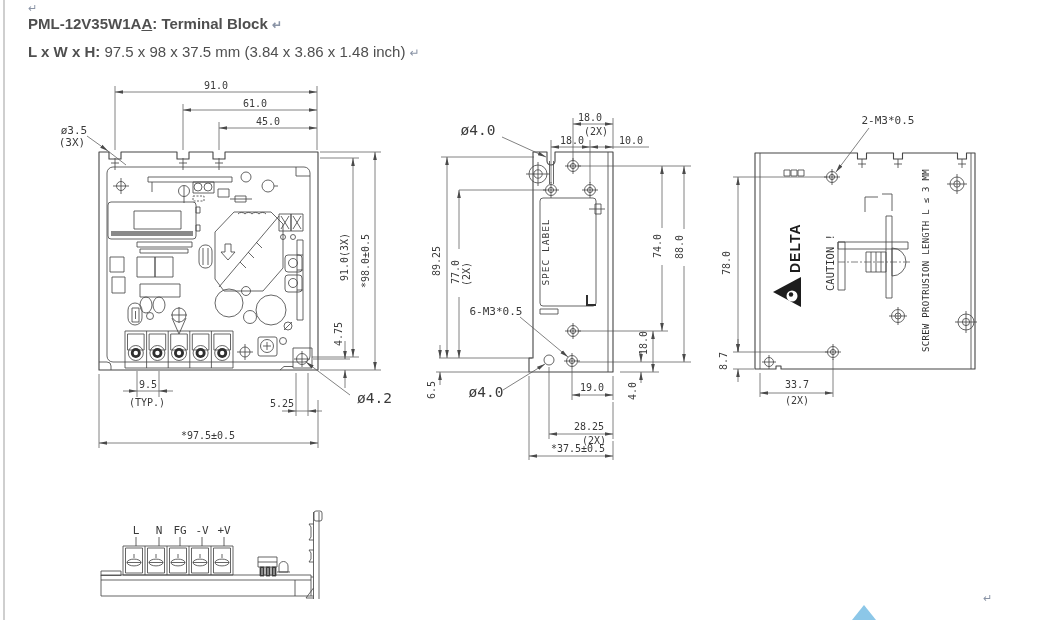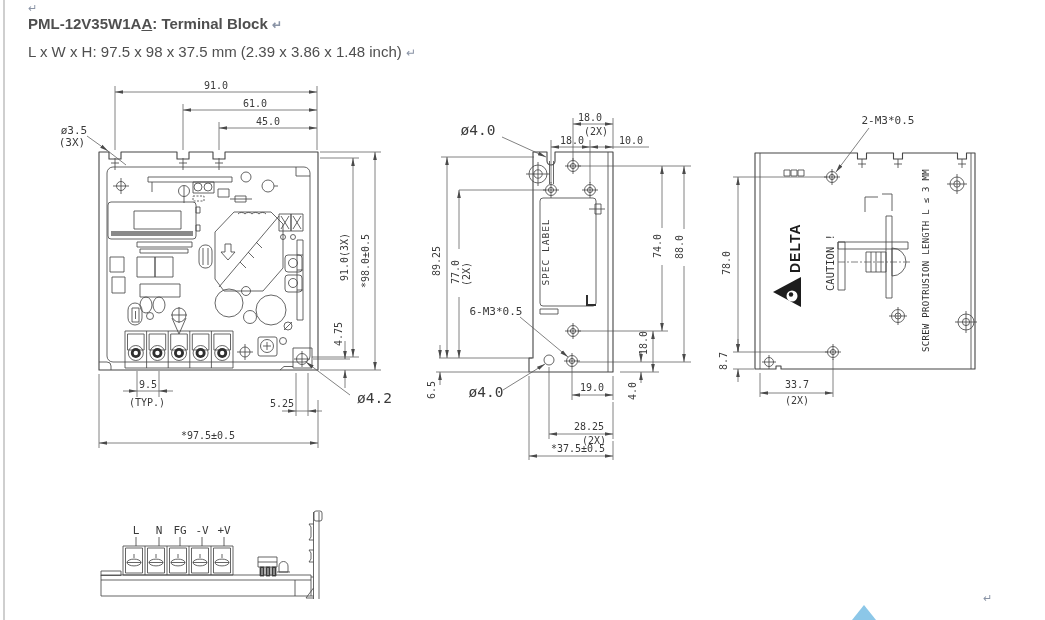--- a/index.html
+++ b/index.html
@@ -3,21 +3,21 @@
 <meta charset="utf-8">
 <style>
   html,body{margin:0;padding:0;background:#fff;}
   #page{position:relative;width:1045px;height:620px;background:#fff;overflow:hidden;
         font-family:"Liberation Sans",sans-serif;color:#4d4d4d;}
   .margin-line{position:absolute;left:3px;top:0;width:2px;height:620px;background:#cfcfcf;}
   .pilcrow{position:absolute;color:#8a94a6;font-size:11px;font-family:"Liberation Sans",sans-serif;}
   #title{position:absolute;left:28px;top:15px;font-size:15px;color:#4f4f4f;font-weight:bold;}
   #title .ul{text-decoration:underline;}
   #subtitle{position:absolute;left:28px;top:43px;font-size:15px;color:#4f4f4f;}
-  #subtitle b{font-weight:normal;}
+  #subtitle b{font-weight:bold;}
   .inline-pilcrow{color:#8a94a6;font-size:12px;}
   svg{position:absolute;left:0;top:0;}
   .ol{fill:none;stroke:#454545;stroke-width:1.1;stroke-linejoin:round;stroke-linecap:round;}
   .cp{fill:none;stroke:#4a4a4a;stroke-width:.85;stroke-linejoin:round;}
   .dim{fill:none;stroke:#585858;stroke-width:.75;}
   .dt{font-family:"DejaVu Sans Mono",monospace;font-size:10px;fill:#3a3a3a;}
   .dts{font-family:"DejaVu Sans Mono",monospace;font-size:11px;fill:#3a3a3a;}
   .dtb{font-family:"DejaVu Sans Mono",monospace;font-size:14.5px;fill:#3a3a3a;}
   .spec{font-family:"DejaVu Sans Mono",monospace;font-size:9.5px;letter-spacing:1px;fill:#3a3a3a;}
   .cau{font-family:"DejaVu Sans Mono",monospace;font-size:10.5px;fill:#2f2f2f;}
@@ -33,21 +33,21 @@
   <div class="margin-line"></div>
 
   <div class="pilcrow" style="left:28px;top:2px;">↵</div>
 
   <div id="title">
     <span>PML-12V35W1A</span><span class="ul">A</span><span>: Terminal Block</span>
     <span class="inline-pilcrow">↵</span>
   </div>
 
   <div id="subtitle">
-    <b>L x W x H:</b><span> 97.5 x 98 x 37.5 mm (2.39 x 3.86 x 1.48 inch)</span>
+    <b>L x W x H:</b><span> 97.5 x 98 x 37.5 mm (3.84 x 3.86 x 1.48 inch)</span>
     <span class="inline-pilcrow">↵</span>
   </div>
 
   <svg width="1045" height="620" viewBox="0 0 1045 620">
     <defs>
       <marker id="ae" viewBox="0 0 10 6" refX="10" refY="3" markerWidth="11" markerHeight="6.6" orient="auto">
         <path d="M0,0.7 L10,3 L0,5.3 Z" fill="#4a4a4a"></path>
       </marker>
       <marker id="as" viewBox="0 0 10 6" refX="0" refY="3" markerWidth="11" markerHeight="6.6" orient="auto">
         <path d="M10,0.7 L0,3 L10,5.3 Z" fill="#4a4a4a"></path>

